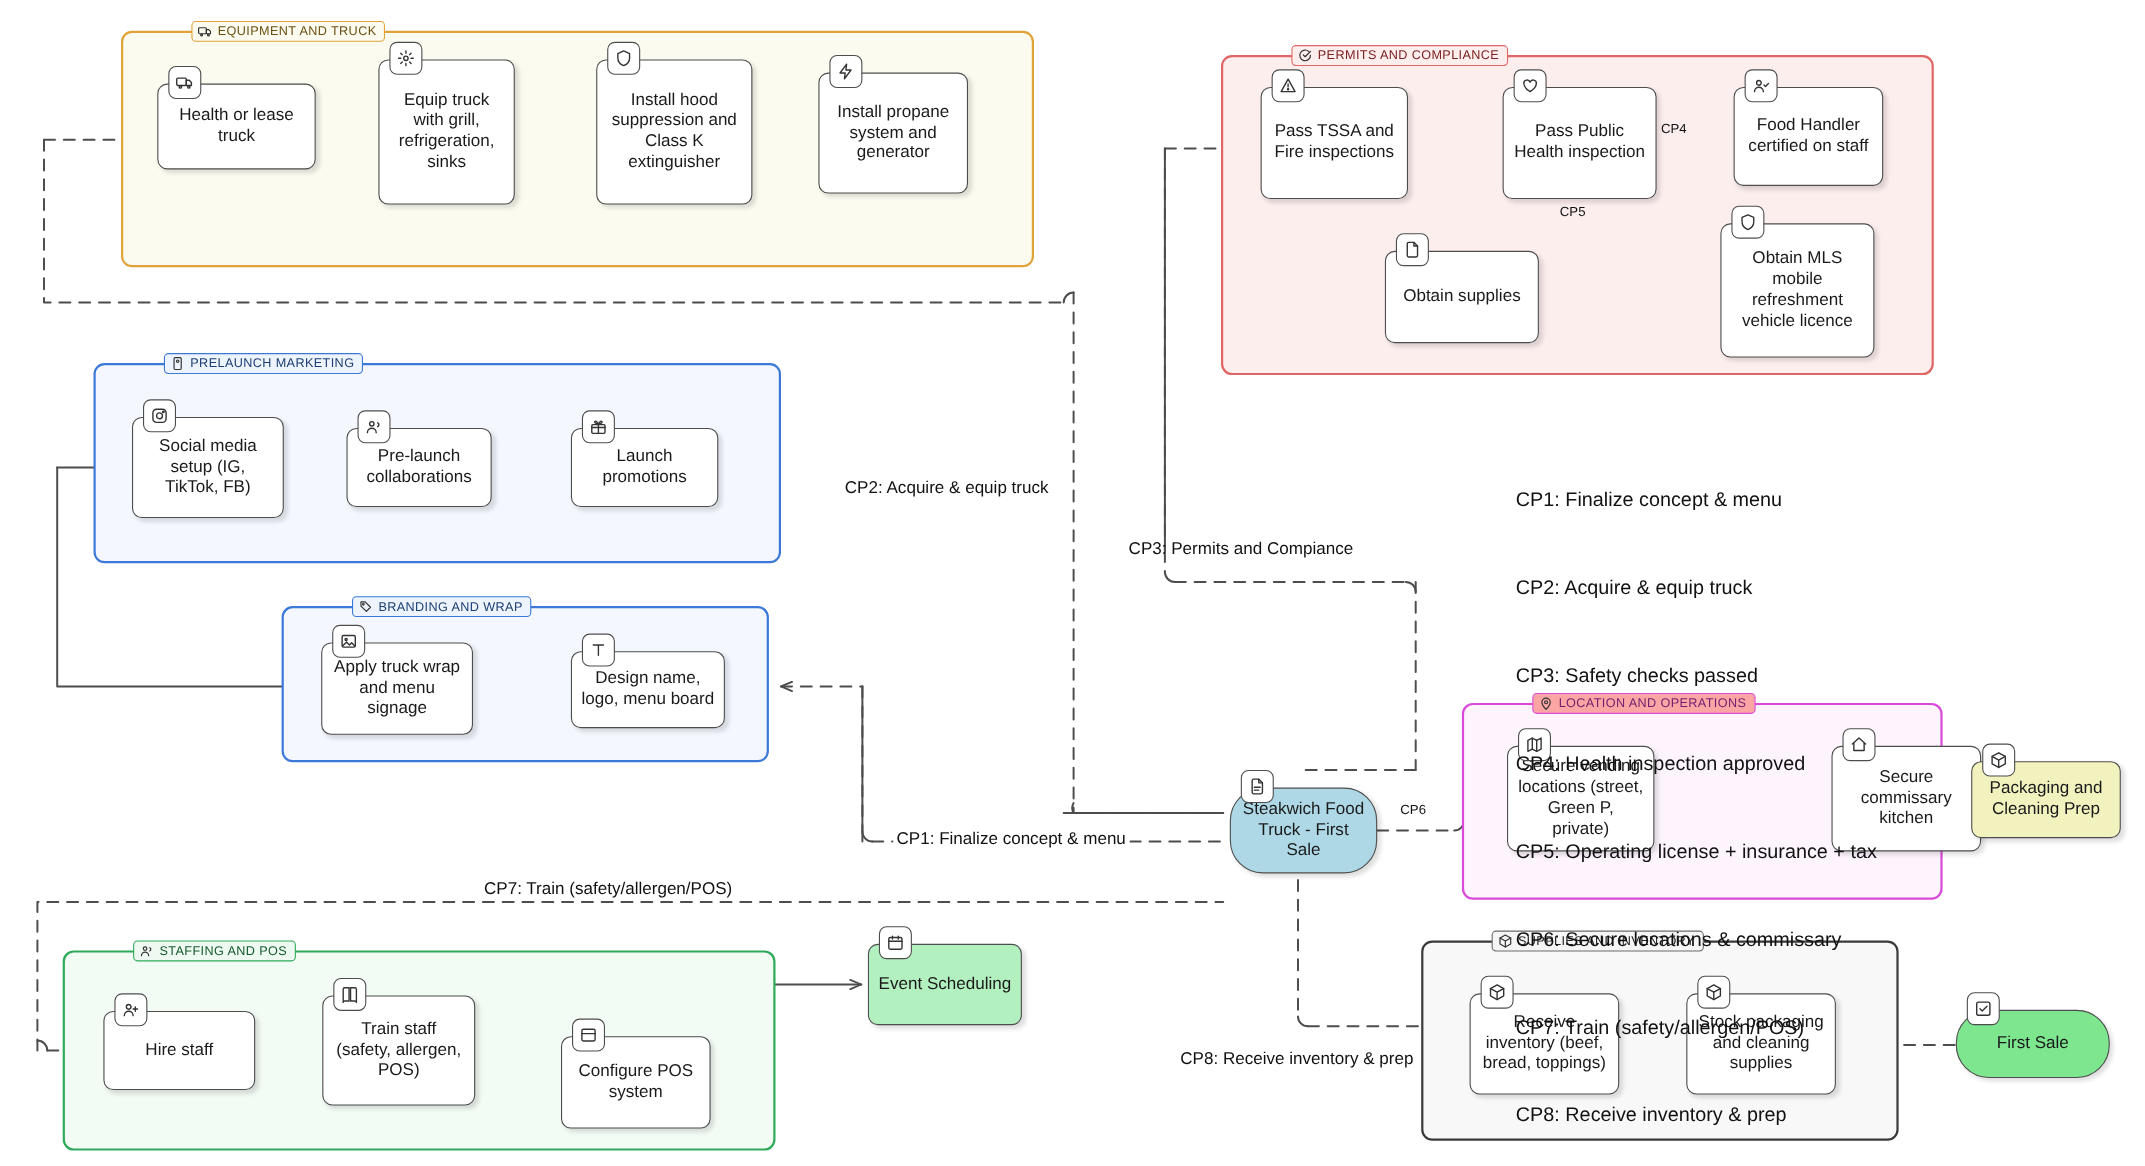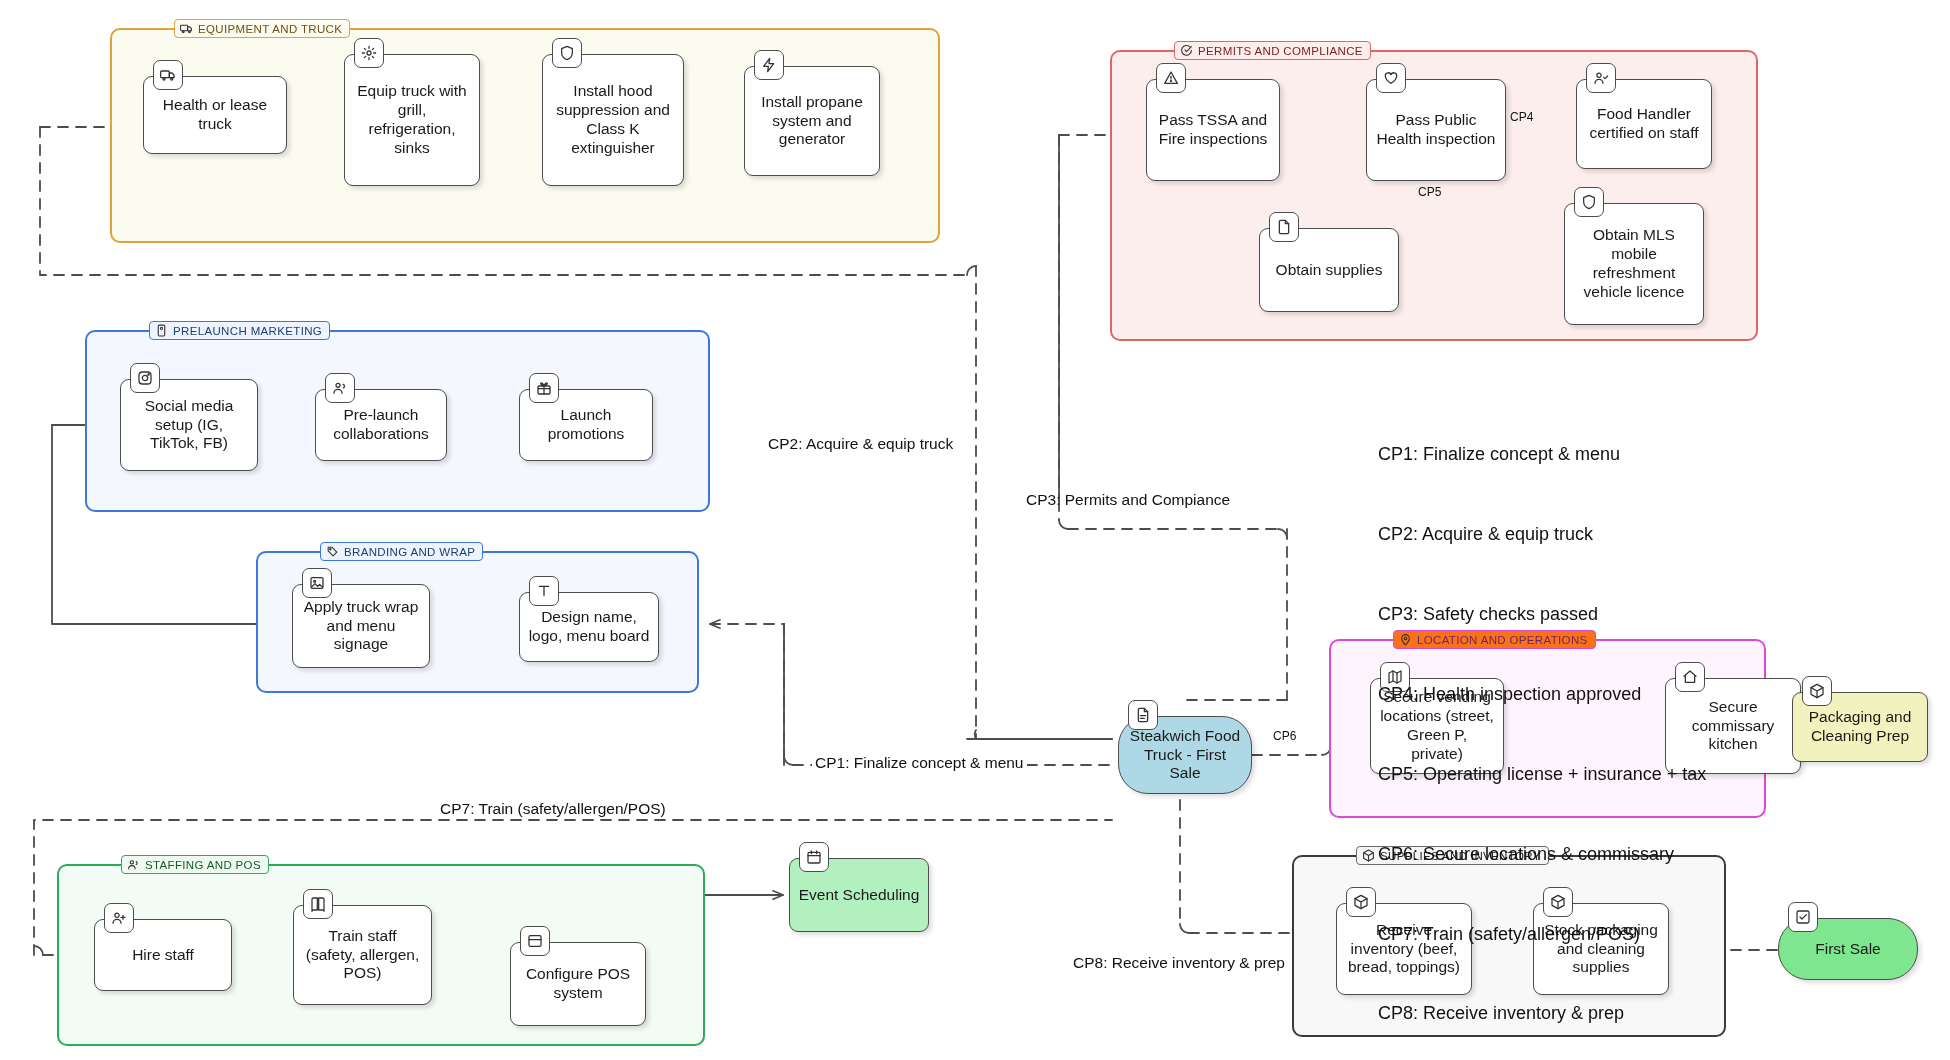--- a/index.html
+++ b/index.html
@@ -173,21 +173,21 @@
         <svg viewBox="0 0 24 24" fill="none" stroke="#333" stroke-width="2" stroke-linecap="round" stroke-linejoin="round">
           <path d="M20 13l-7 7-9-9V4h7z"></path>
             <circle cx="8" cy="8" r="1.3"></circle>
           </svg>
       </span>
       <span>BRANDING AND WRAP</span>
     </div>
   </div>
 
   <div class="group" style="left:1329px;top:639px;width:437px;height:179px;border:2px solid #d94ad9;background:#fdf4fd;">
-    <div class="group-title" style="border:1px solid #d94ad9;background:#f97316;color:#6f1f6f;align-items:center;">
+    <div class="group-title" style="border:1px solid #d94ad9;background:#fca5a5;color:#6f1f6f;align-items:center;">
       <span class="gicon">
         <svg viewBox="0 0 24 24" fill="none" stroke="#333" stroke-width="2" stroke-linecap="round" stroke-linejoin="round">
           <path d="M12 22s7-7.2 7-12A7 7 0 0 0 5 10c0 4.8 7 12 7 12z"></path>
             <circle cx="12" cy="10" r="2.5"></circle>
           </svg>
       </span>
       <span>LOCATION AND OPERATIONS</span>
     </div>
   </div>
 
@@ -221,21 +221,21 @@
       <svg viewBox="0 0 24 24" fill="none" stroke="#333" stroke-width="1.9" stroke-linecap="round" stroke-linejoin="round">
         <rect x="1" y="6" width="13" height="10" rx="1.5"></rect>
           <path d="M14 9h4l3 3v4h-7z"></path>
         <circle cx="6" cy="18" r="1.6"></circle>
           <circle cx="17.5" cy="18" r="1.6"></circle>
         </svg>
     </span>
     <span class="label">Health or lease truck</span>
   </div>
 
-  <div class="node" style="left:344px;top:54px;width:136px;height:132px;justify-content:flex-end;">
+  <div class="node" style="left:344px;top:54px;width:124px;height:132px;justify-content:flex-end;">
     <span class="badge">
       <svg viewBox="0 0 24 24" fill="none" stroke="#333" stroke-width="1.9" stroke-linecap="round" stroke-linejoin="round">
         <circle cx="12" cy="12" r="3"></circle>
         <path d="M12 2v3M12 19v3M2 12h3M19 12h3M5 5l2 2M17 17l2 2M19 5l-2 2M7 17l-2 2"></path>
         </svg>
     </span>
     <span class="label">Equip truck with grill, refrigeration, sinks</span>
   </div>
 
   <div class="node" style="left:542px;top:54px;width:142px;height:132px;">

